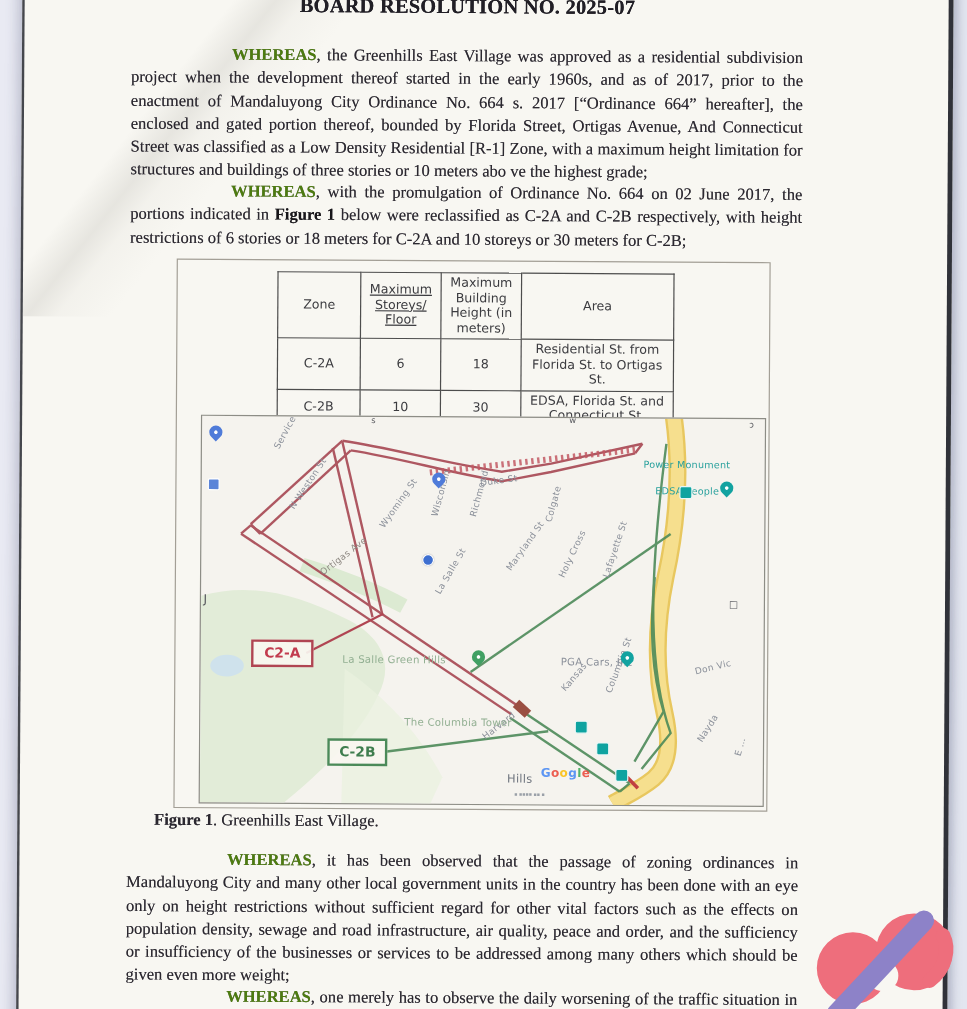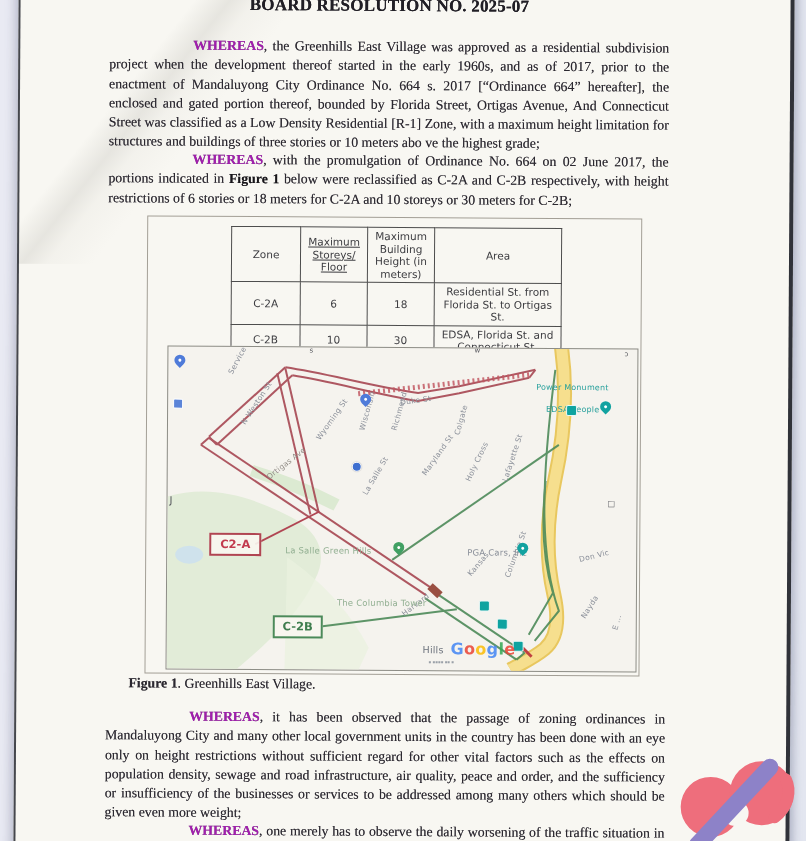--- a/index.html
+++ b/index.html
@@ -24,21 +24,21 @@
     position:absolute;left:89px;top:30px;width:560px;text-align:center;
     font-size:17px;font-weight:bold;letter-spacing:.2px;color:#211f26;
     text-shadow:0 0 .3px #211f26;
   }
   .para{
     position:absolute;left:89px;width:560px;
     font-size:13.8px;line-height:19.3px;color:#2b2830;
     text-align:justify;text-indent:84px;
     text-shadow:0 0 .3px rgba(43,40,48,.6);
   }
-  .para .lead{font-weight:bold;color:#a21caf;}
+  .para .lead{font-weight:bold;color:#4d7c0f;}
   .para .bmid{font-weight:bold;color:#171519;}
   .figure-frame{
     position:absolute;left:128px;top:251px;width:493px;height:456px;
     border:1px solid #a39f96;background:#f8f7f2;
   }
   table.zoning{
     position:absolute;left:212px;top:261px;border-collapse:collapse;
     font-family:"DejaVu Sans", sans-serif;font-size:10.5px;line-height:12.5px;color:#3c3c40;
   }
   table.zoning td,table.zoning th{
@@ -75,21 +75,21 @@
   .square-teal{width:9px;height:9px;background:#0ea3a0;border:1.5px solid #eaf7f6;border-radius:2px;}
   .square-blue{width:8px;height:8px;background:#5b84d8;border:1px solid #fff;border-radius:1.5px;}
   .zone-box{
     position:absolute;font-family:"DejaVu Sans", sans-serif;font-weight:bold;font-size:11.5px;
     background:rgba(248,246,240,.92);text-align:center;line-height:19px;
   }
   .zone-a{left:42px;top:186px;width:48px;height:19px;border:2px solid #b04552;color:#c23b4e;}
   .zone-b{left:106px;top:268px;width:46px;height:19px;border:2px solid #4b8a59;color:#3f7d4e;}
   .google{
     position:absolute;left:284px;top:291px;font-family:"DejaVu Sans", sans-serif;
-    font-size:16px;font-weight:bold;opacity:.85;letter-spacing:.3px;
+    font-size:10px;font-weight:bold;opacity:.85;letter-spacing:.3px;
   }
   .figure-caption{
     position:absolute;left:112px;top:711px;font-size:13.8px;color:#2b2830;
     text-shadow:0 0 .3px rgba(43,40,48,.6);
   }
   .figure-caption .lead{font-weight:bold;}
   .wmark{position:absolute;left:624px;top:789px;}
 </style>
 </head>
 <body>

